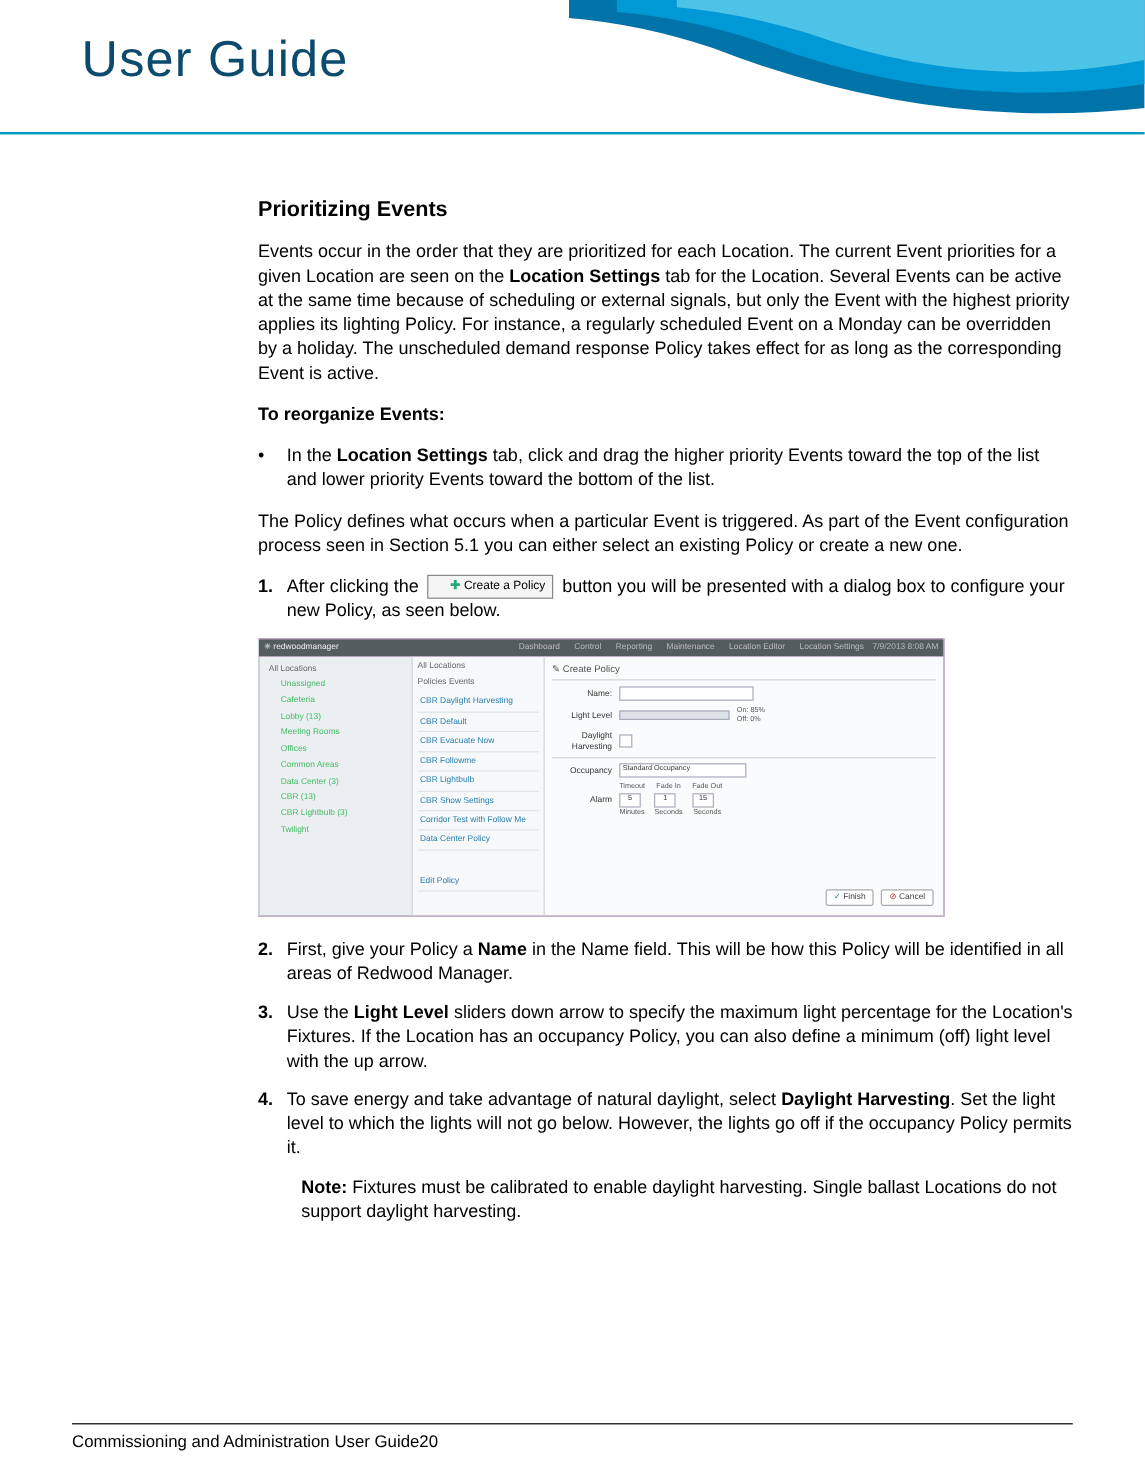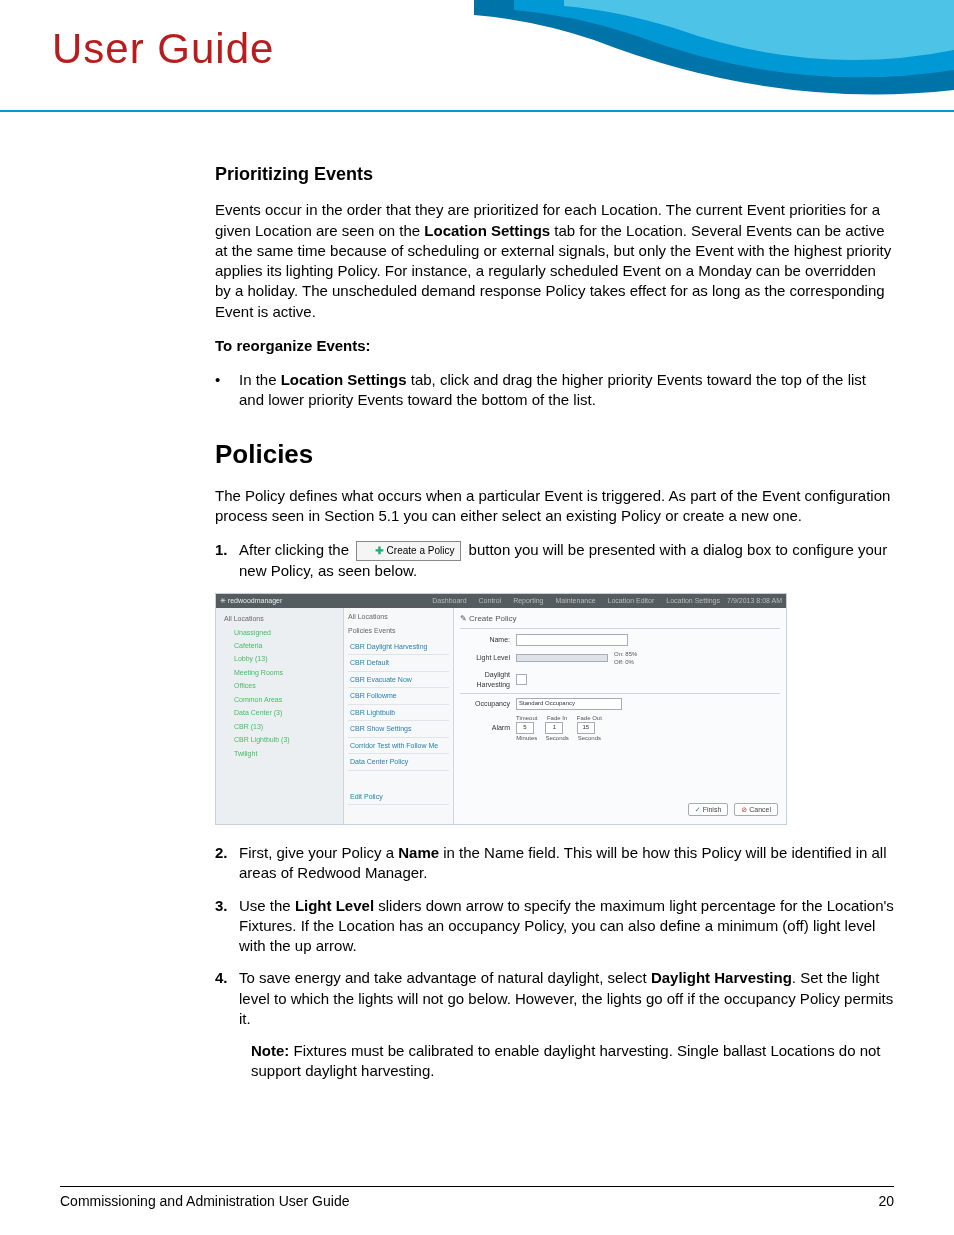--- a/index.html
+++ b/index.html
@@ -18,25 +18,25 @@
     box-sizing: border-box;
   }
   .header {
     position: relative;
     height: 110px;
     width: 100%;
     border-bottom: 2px solid #0099cc;
   }
   .header-title {
     position: absolute;
-    left: 52px;
+    left: 68px;
     top: 25px;
     font-size: 42px;
     font-weight: 300;
-    color: #b91c1c;
+    color: #0c4a6e;
     letter-spacing: 1px;
   }
   .swoosh {
     position: absolute;
     right: 0;
     top: 0;
     width: 480px;
     height: 110px;
     overflow: hidden;
   }
@@ -194,21 +194,21 @@
   .ss-btn .chk { color: #2a7fae; margin-right: 2px; }
   .ss-btn .x { color: #c33; margin-right: 2px; }
   .footer {
     position: absolute;
     bottom: 26px;
     left: 60px;
     right: 60px;
     border-top: 1px solid #000;
     padding-top: 6px;
     display: flex;
-    justify-content: space-between;
+    justify-content: flex-start;
     font-size: 14px;
   }
 </style>
 </head>
 <body>
 
 <div class="page">
 
   <div class="header">
     <div class="header-title">User Guide</div>
@@ -231,21 +231,20 @@
 
     <p class="bold-run">To reorganize Events:</p>
 
     <div class="bullet-row">
       <div class="bullet-mark">•</div>
       <div>
         <span>In the </span><span class="bold-run">Location Settings</span><span> tab, click and drag the higher priority Events toward the top of the list and lower priority Events toward the bottom of the list.</span>
       </div>
     </div>
 
-    <h1 class="policies">Policies</h1>
 
     <p>The Policy defines what occurs when a particular Event is triggered. As part of the Event configuration process seen in Section 5.1 you can either select an existing Policy or create a new one.</p>
 
 
     <div class="num-row">
       <div class="num-mark">1.</div>
       <div>
         <span>After clicking the </span>
         <span class="inline-btn"><span class="plus">✚</span><span>Create a Policy</span></span>
         <span> button you will be presented with a dialog box to configure your new Policy, as seen below.</span>

